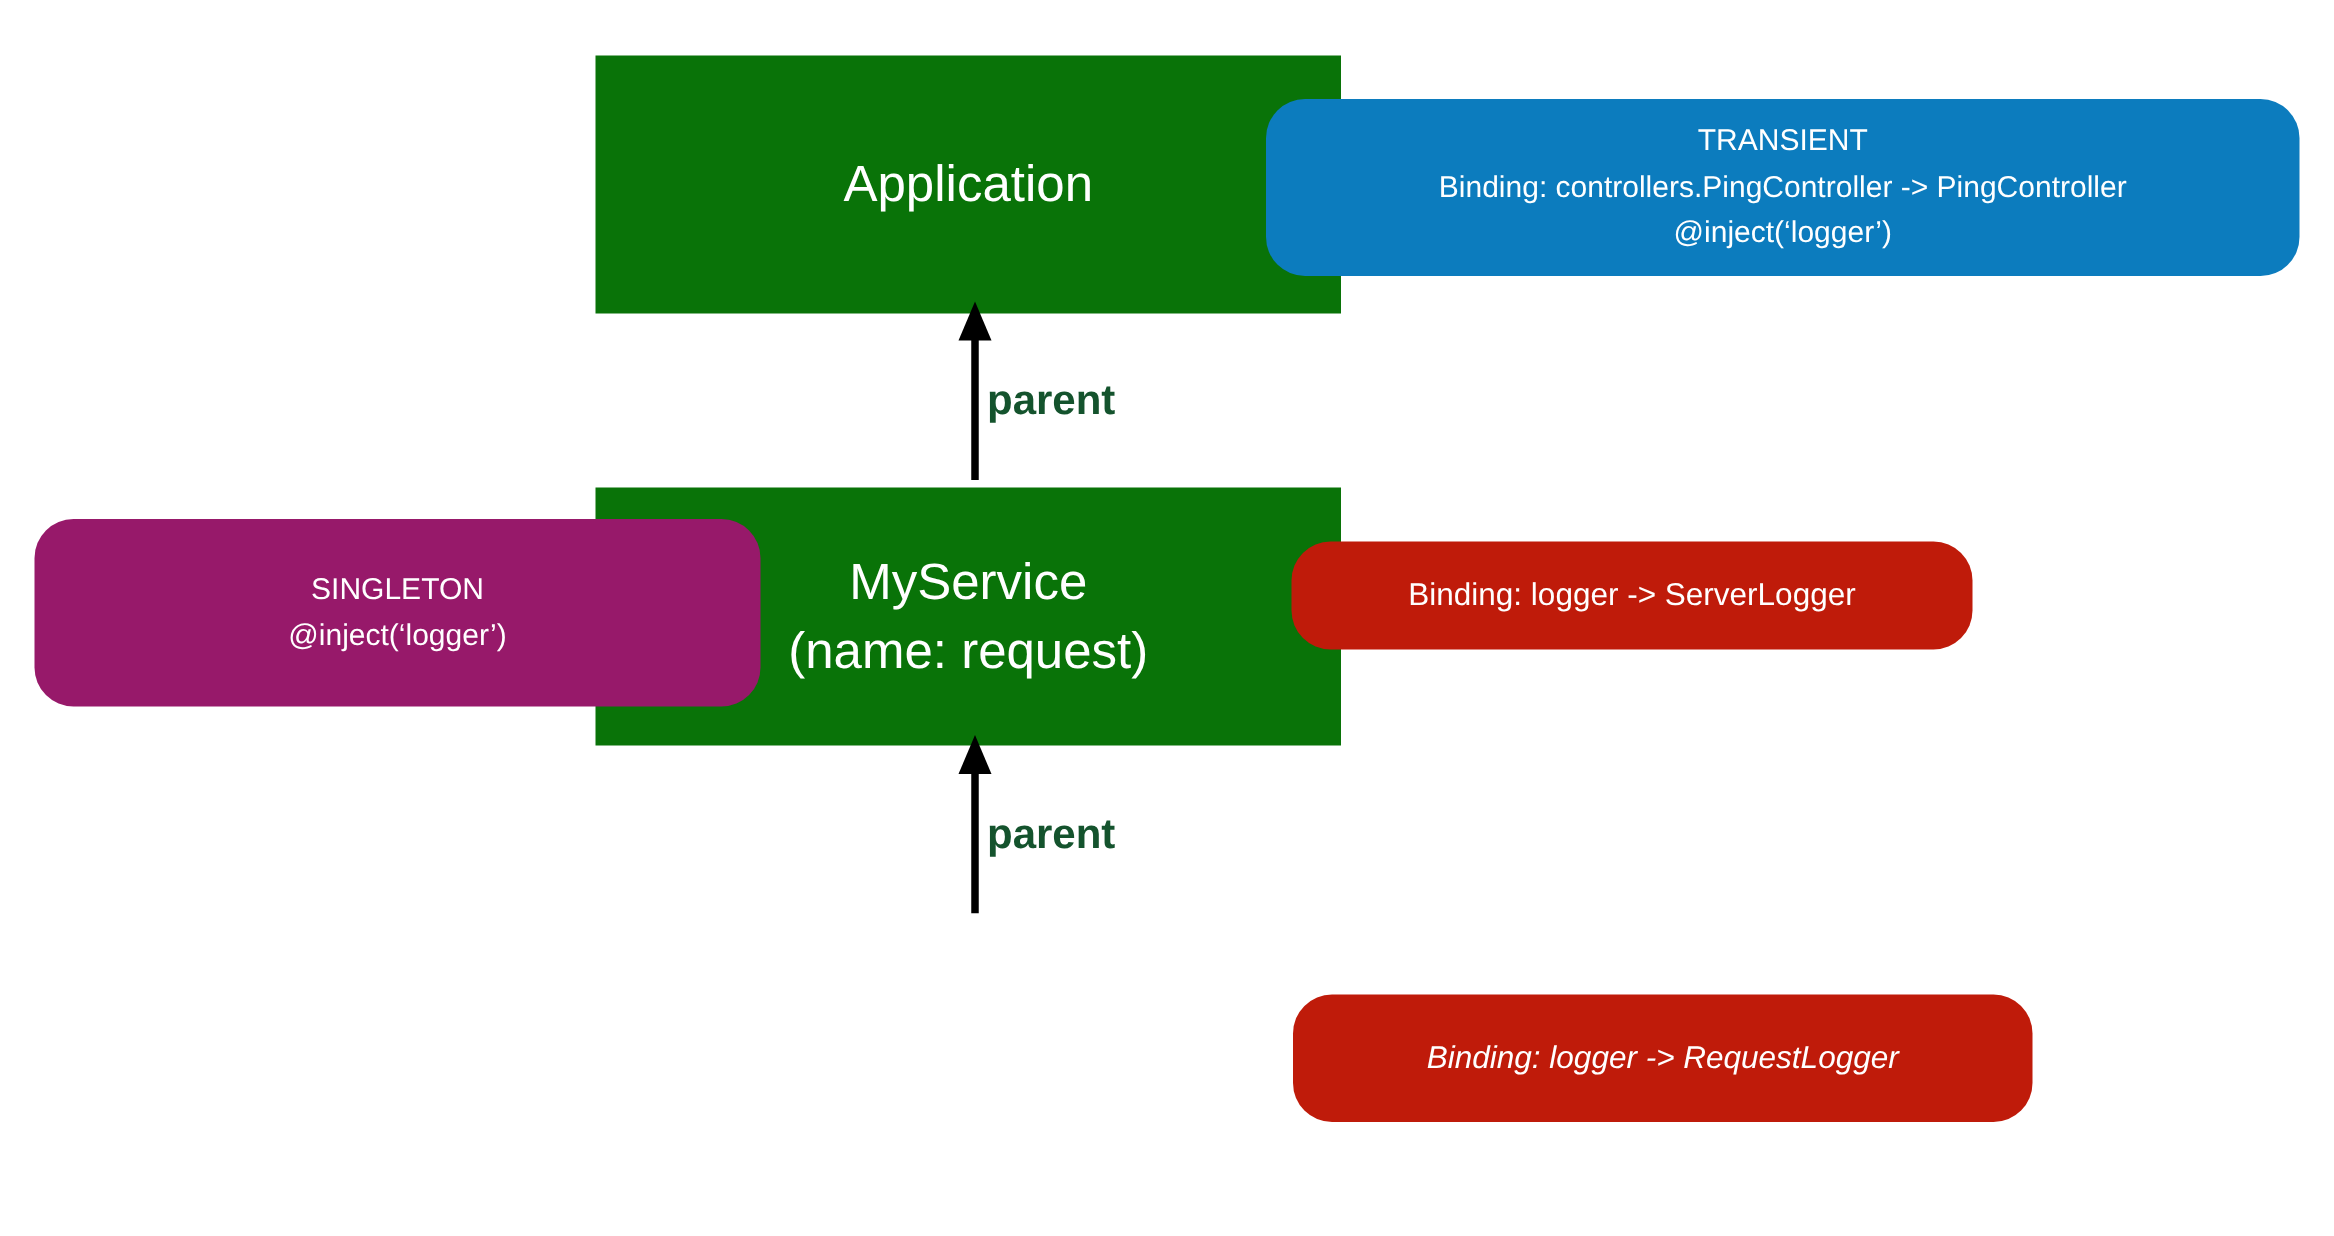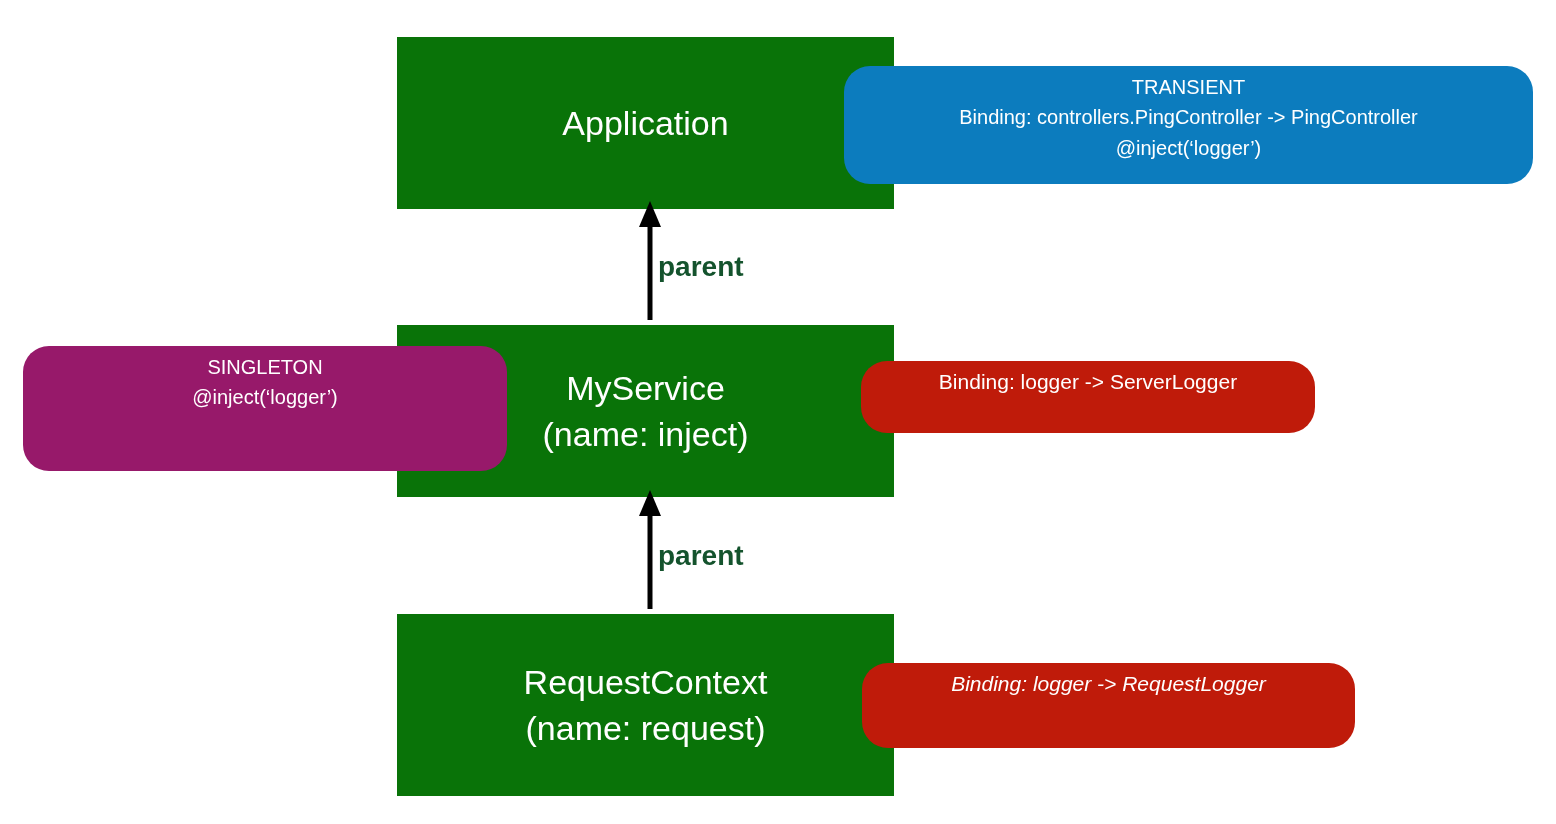--- a/index.html
+++ b/index.html
@@ -42,20 +42,21 @@
   #ctx-requestctx  { left: 397px; top: 614px; width: 497px; height: 182px; }
 
   
   .binding {
     position: absolute;
     border-radius: 26px;
     color: #ffffff;
     display: flex;
     flex-direction: column;
     align-items: center;
+    justify-content: center;
     text-align: center;
     box-sizing: border-box;
     padding: 6px 18px;
     z-index: 3;
   }
   .binding .line {
     display: block;
     white-space: nowrap;
   }
 
@@ -108,27 +109,23 @@
 <body>
 
 <div id="canvas">
 
   <div class="ctx-box" id="ctx-application">
     <span class="ctx-title">Application</span>
   </div>
 
   <div class="ctx-box" id="ctx-restserver">
     <span class="ctx-title">MyService</span>
-    <span class="ctx-subtitle">(name: inject)</span>
+    <span class="ctx-subtitle">(name: request)</span>
   </div>
 
-  <div class="ctx-box" id="ctx-requestctx">
-    <span class="ctx-title">RequestContext</span>
-    <span class="ctx-subtitle">(name: request)</span>
-  </div>
 
   <div class="binding" id="binding-transient">
     <span class="line">TRANSIENT</span>
     <span class="line">Binding: controllers.PingController -&gt; PingController</span>
     <span class="line">@inject(‘logger’)</span>
   </div>
 
   <div class="binding" id="binding-singleton">
     <span class="line">SINGLETON</span>
     <span class="line">@inject(‘logger’)</span>

